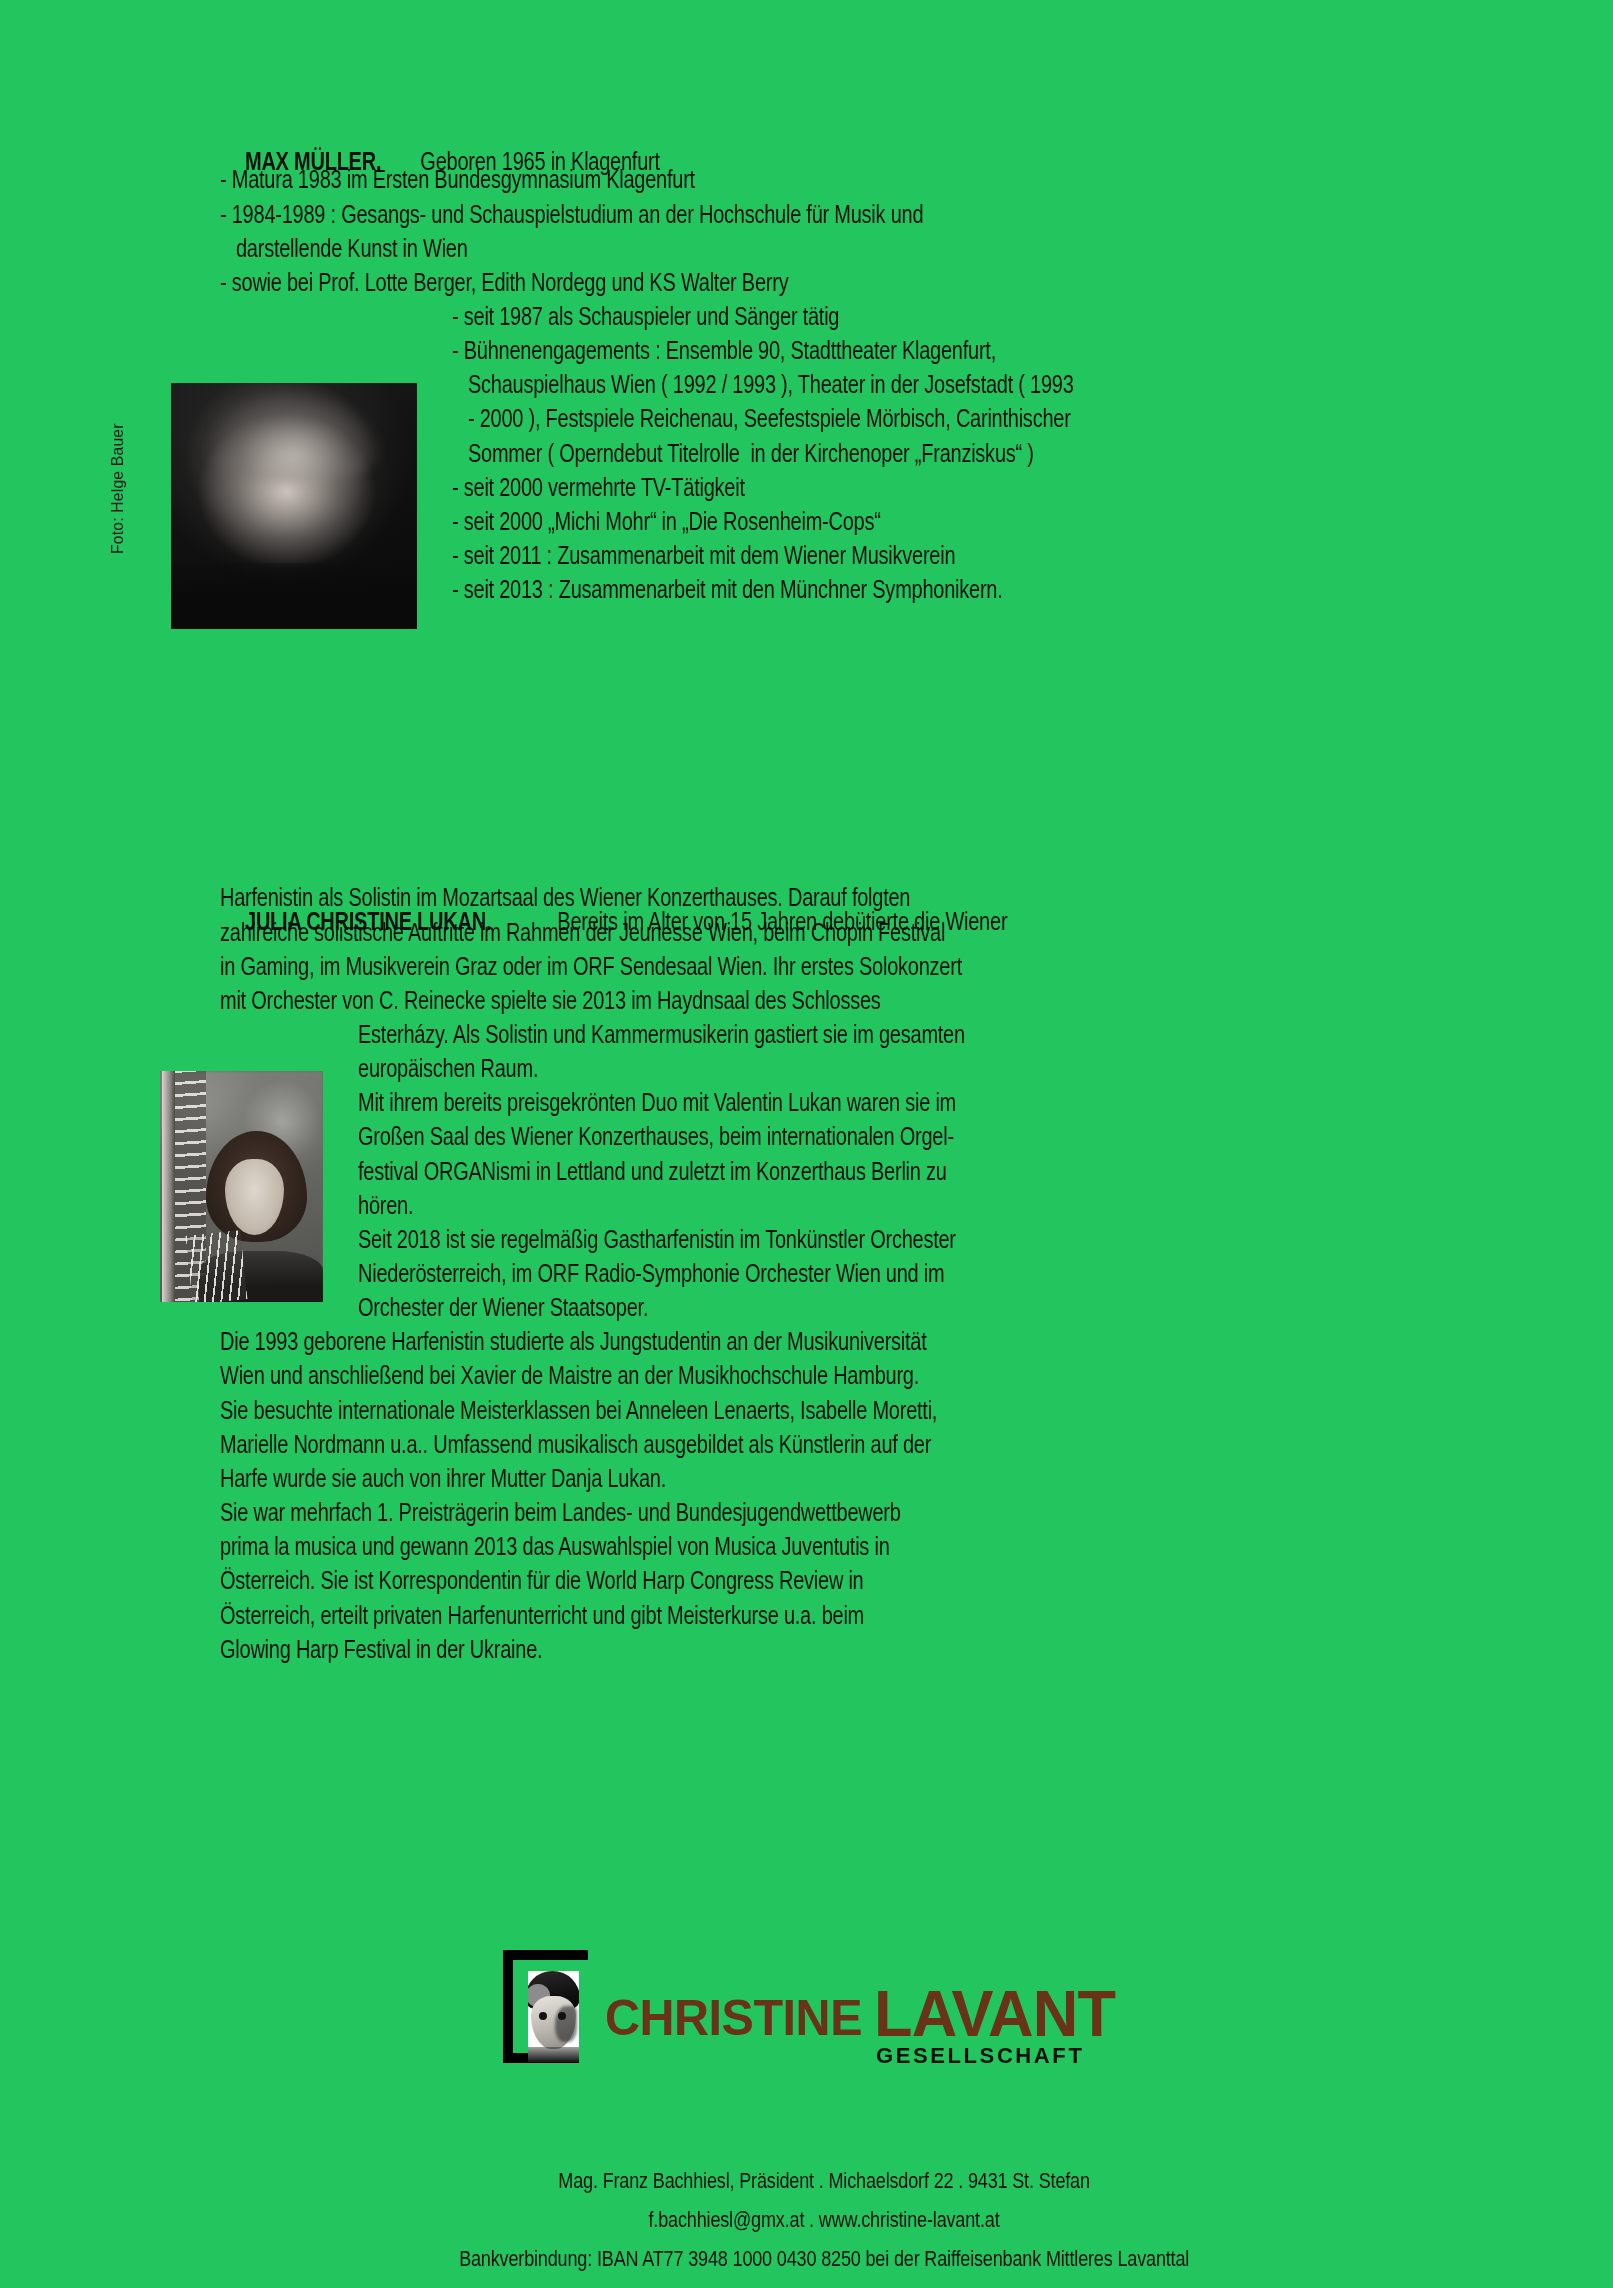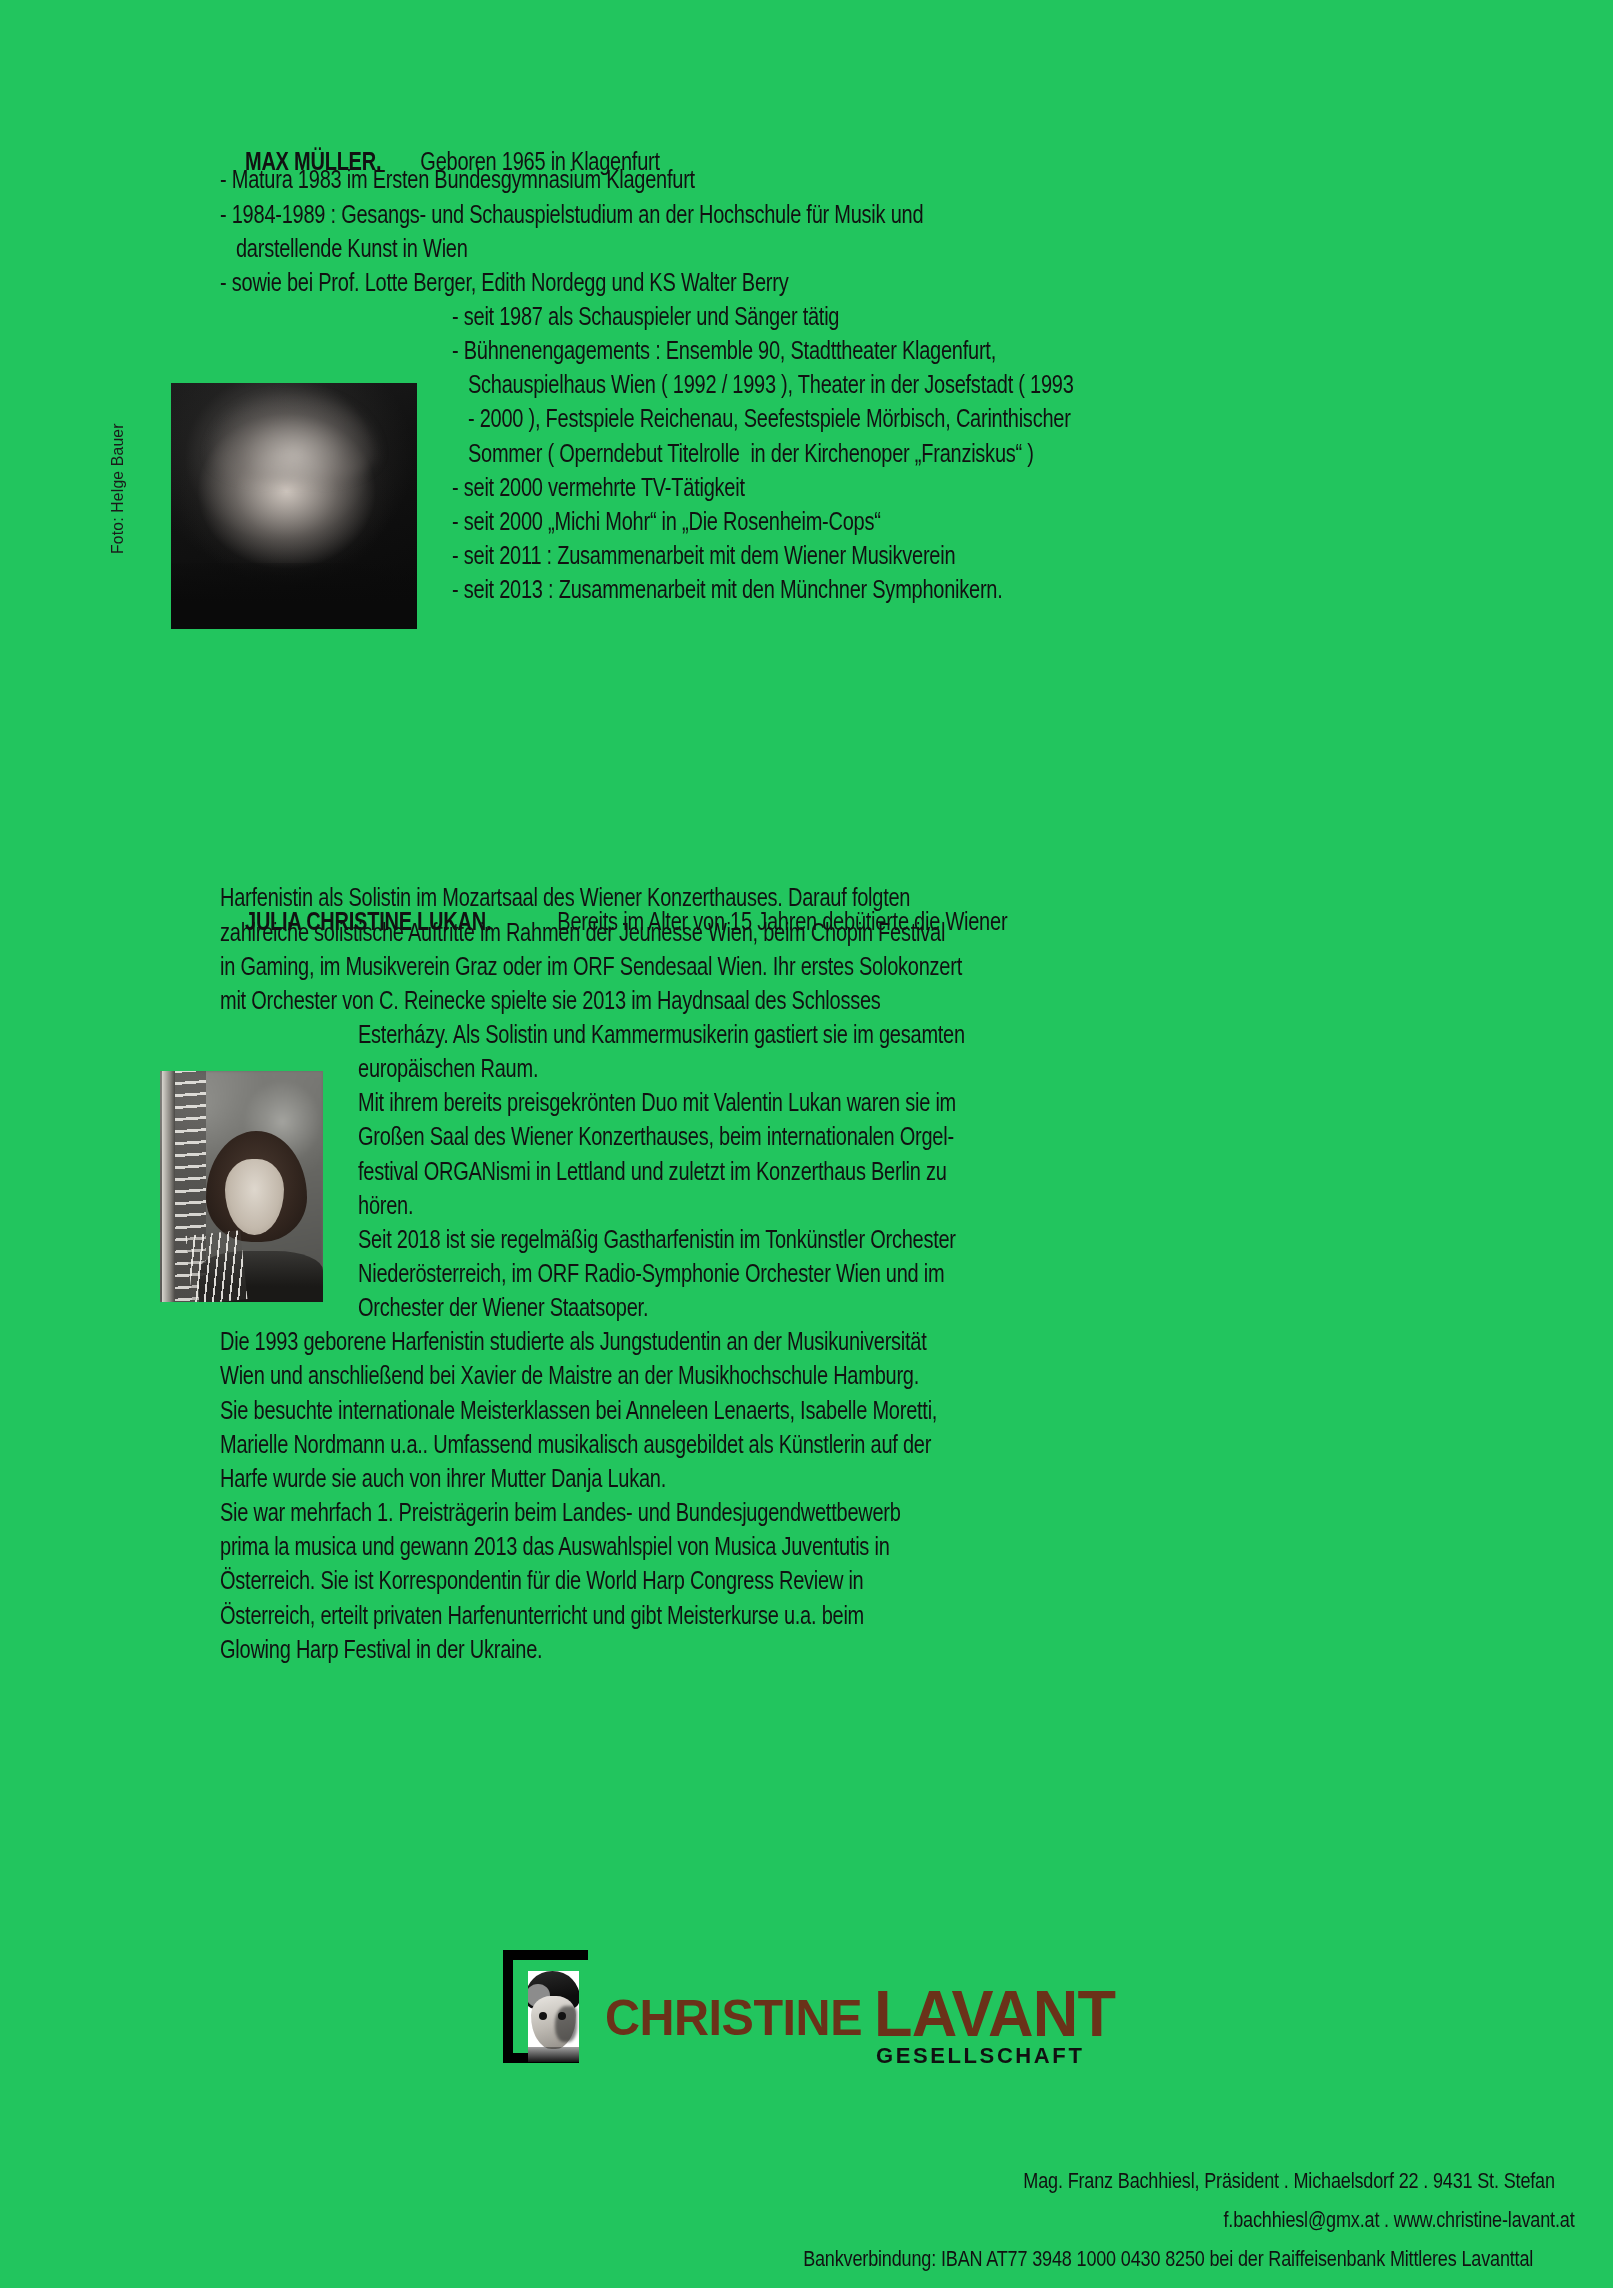--- a/index.html
+++ b/index.html
@@ -273,21 +273,21 @@
     color: #111111;
     transform: scaleX(1.0);
     transform-origin: left top;
     white-space: pre;
   }
 
   
   .footer-line {
     position: absolute;
     width: 1613px;
-    text-align: right;
+    text-align: center;
     font-family: "Liberation Sans", sans-serif;
     font-size: 22px;
     line-height: 28px;
     letter-spacing: -0.2px;
     color: #111111;
     white-space: pre;
   }
   .footer-inner {
     display: inline-block;
     transform: scaleX(0.82);

